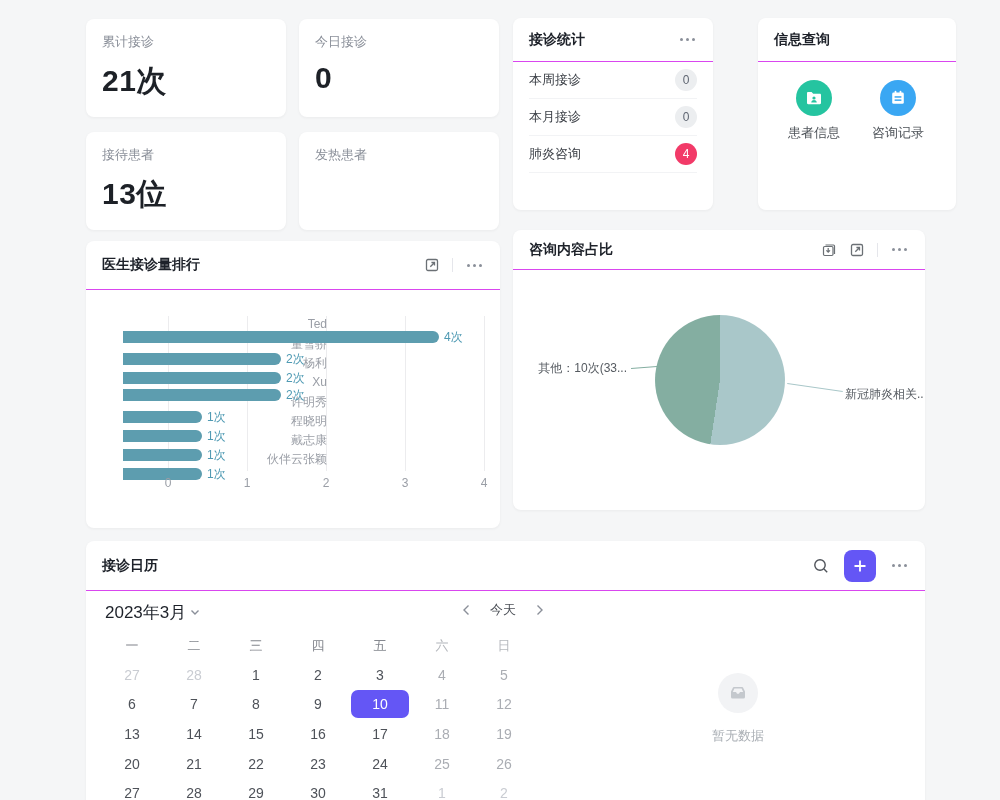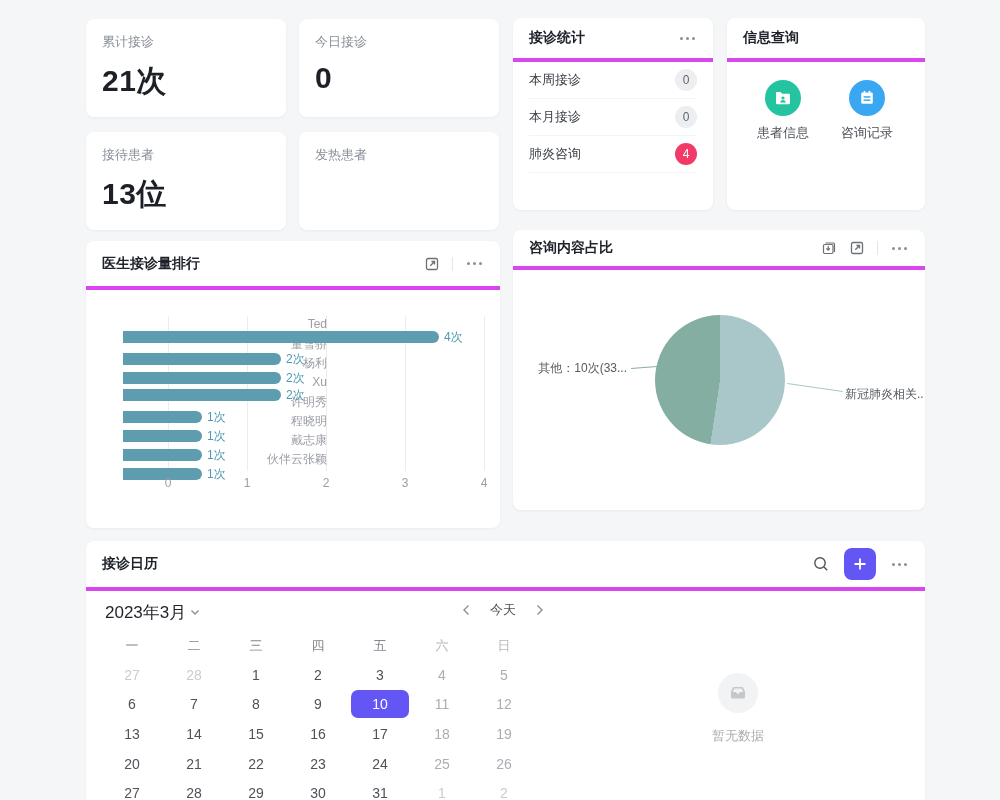--- a/index.html
+++ b/index.html
@@ -9,21 +9,21 @@
     background:#f5f6f7;
     font-family:"Liberation Sans","DejaVu Sans",sans-serif;
     color:#1d2129;
   }
   .card {
     position:absolute; background:#fff; border-radius:8px;
     box-shadow:0 1px 3px rgba(31,35,41,.05);
   }
   .card-head {
     height:44px; display:flex; align-items:center;
-    padding:0 16px; border-bottom:4px solid #d946ef;
+    padding:0 16px; border-bottom:1px solid #d946ef;
   }
   .card-title { font-size:14px; font-weight:700; color:#1d2129; flex:0 0 auto; }
   .head-right { margin-left:auto; display:flex; align-items:center; gap:12px; }
   .dots { display:inline-flex; gap:3px; align-items:center; padding:4px 2px; cursor:pointer; }
   .dots i { width:3px; height:3px; border-radius:50%; background:#8a8f99; }
   .vsep { width:1px; height:14px; background:#e5e6eb; }
   .icon-btn { display:inline-flex; align-items:center; justify-content:center; cursor:pointer; }
 
   
   .stat-card { width:200px; height:98px; padding:14px 16px; }
@@ -142,21 +142,21 @@
       <span class="stat-row-label">本月接诊</span>
       <span class="badge">0</span>
     </div>
     <div class="stat-row">
       <span class="stat-row-label">肺炎咨询</span>
       <span class="badge red">4</span>
     </div>
   </div>
 </div>
 
-<div class="card" style="left:727px; top:18px; width:198px; height:192px;">
+<div class="card" style="left:758px; top:18px; width:198px; height:192px;">
   <div class="card-head">
     <span class="card-title">信息查询</span>
   </div>
   <div class="shortcut" style="left:20px; top:62px;">
     <span class="bubble" style="background:#25c4a0;">
       <svg width="18" height="18" viewBox="0 0 18 18" fill="#fff">
         <path d="M2 4.2c0-.7.5-1.2 1.2-1.2h3.4l1.6 1.7h6.6c.7 0 1.2.5 1.2 1.2v8.1c0 .7-.5 1.2-1.2 1.2H3.2c-.7 0-1.2-.5-1.2-1.2V4.2z"></path>
         <circle cx="9" cy="9" r="1.6" fill="#25c4a0"></circle>
         <path d="M6.2 13.4c.3-1.5 1.5-2.3 2.8-2.3s2.5.8 2.8 2.3H6.2z" fill="#25c4a0"></path>
       </svg>

